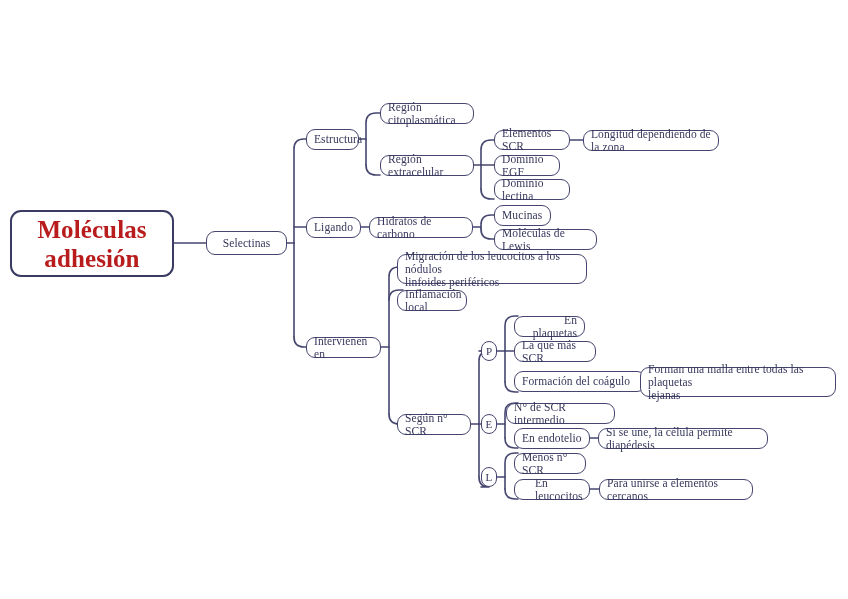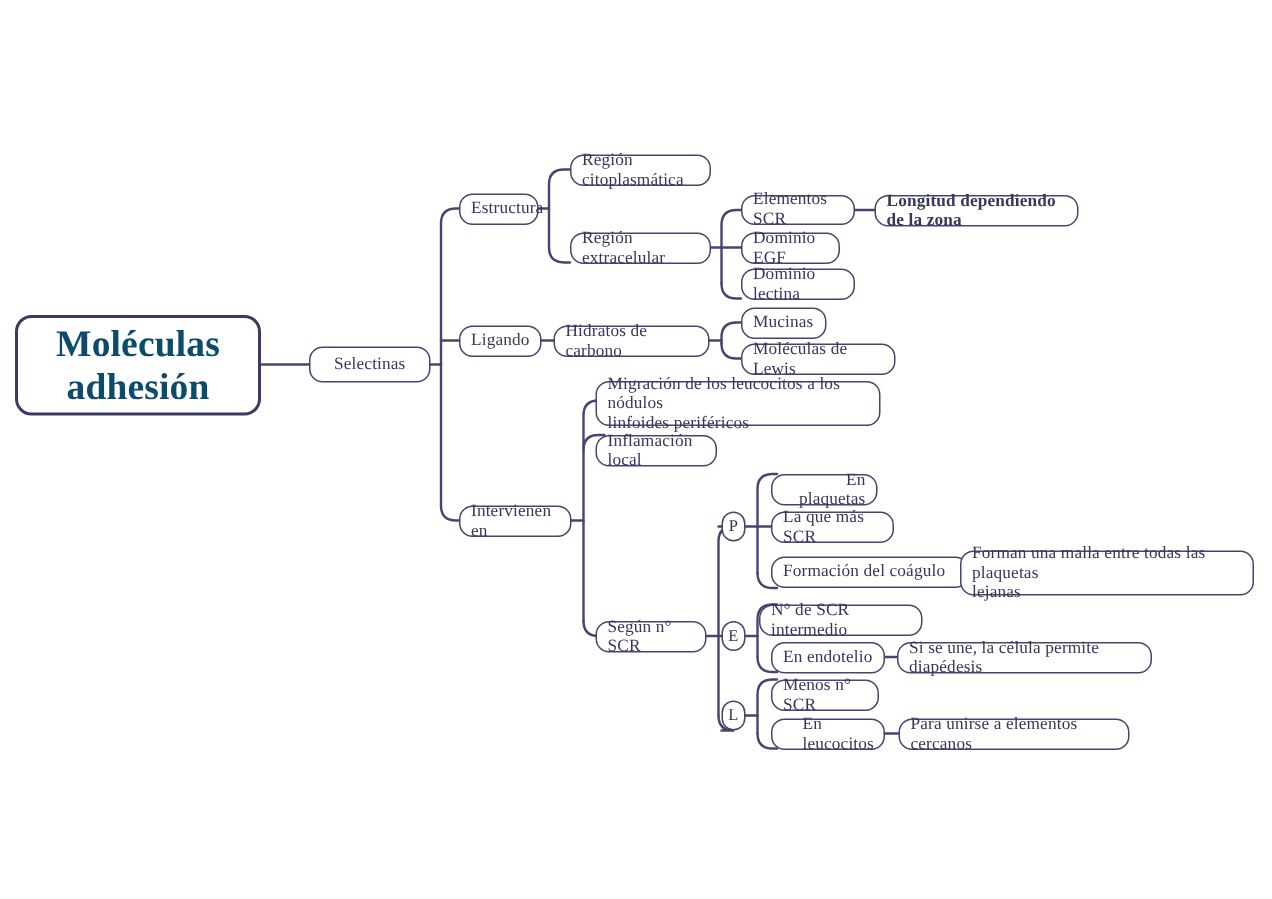--- a/index.html
+++ b/index.html
@@ -24,21 +24,21 @@
     letter-spacing:.1px;
   }
   .node.root{
     border-width:2px;
     border-radius:11px;
     font-weight:bold;
     font-size:25px;
     line-height:29px;
     text-align:center;
     justify-content:center;
-    color:#0c4a6e;
+    color:#b91c1c;
     border-color:#3a3a63;
   }
   .node.mini{justify-content:center;padding:0 3px;font-size:11px;}
   .node.two-line{align-items:center;}
 </style>
 </head>
 <body>
 
 <div id="canvas">
 
@@ -108,40 +108,40 @@
   <div class="node" style="left:206px;top:231px;width:81px;height:24px;justify-content:center;">Selectinas</div>
 
   <div class="node" style="left:306px;top:129px;width:53px;height:21px;">Estructura</div>
 
   <div class="node" style="left:380px;top:103px;width:94px;height:21px;">Región citoplasmática</div>
 
   <div class="node" style="left:380px;top:155px;width:94px;height:21px;">Región extracelular</div>
 
   <div class="node" style="left:494px;top:130px;width:76px;height:20px;">Elementos SCR</div>
 
-  <div class="node" style="left:583px;top:130px;width:136px;height:21px;font-weight:bold;">Longitud dependiendo de la zona</div>
+  <div class="node" style="left:583px;top:130px;width:136px;height:21px;">Longitud dependiendo de la zona</div>
 
   <div class="node" style="left:494px;top:155px;width:66px;height:21px;">Dominio EGF</div>
 
   <div class="node" style="left:494px;top:179px;width:76px;height:21px;">Dominio lectina</div>
 
   <div class="node" style="left:306px;top:217px;width:55px;height:21px;">Ligando</div>
 
   <div class="node" style="left:369px;top:217px;width:104px;height:21px;">Hidratos de carbono</div>
 
   <div class="node" style="left:494px;top:205px;width:57px;height:21px;">Mucinas</div>
 
   <div class="node" style="left:494px;top:229px;width:103px;height:21px;">Moléculas de Lewis</div>
 
   <div class="node" style="left:306px;top:337px;width:75px;height:21px;">Intervienen en</div>
 
   <div class="node two-line" style="left:397px;top:254px;width:190px;height:30px;">Migración de los leucocitos a los nódulos
 linfoides periféricos</div>
 
-  <div class="node" style="left:397px;top:290px;width:81px;height:21px;">Inflamación local</div>
+  <div class="node" style="left:397px;top:290px;width:70px;height:21px;">Inflamación local</div>
 
   <div class="node" style="left:397px;top:414px;width:74px;height:21px;">Según n° SCR</div>
 
   <div class="node mini" style="left:481px;top:341px;width:16px;height:20px;">P</div>
 
   <div class="node" style="left:514px;top:316px;width:71px;height:21px;text-align:right;">En plaquetas</div>
 
   <div class="node" style="left:514px;top:341px;width:82px;height:21px;">La que más SCR</div>
 
   <div class="node" style="left:514px;top:371px;width:132px;height:21px;">Formación del coágulo</div>

